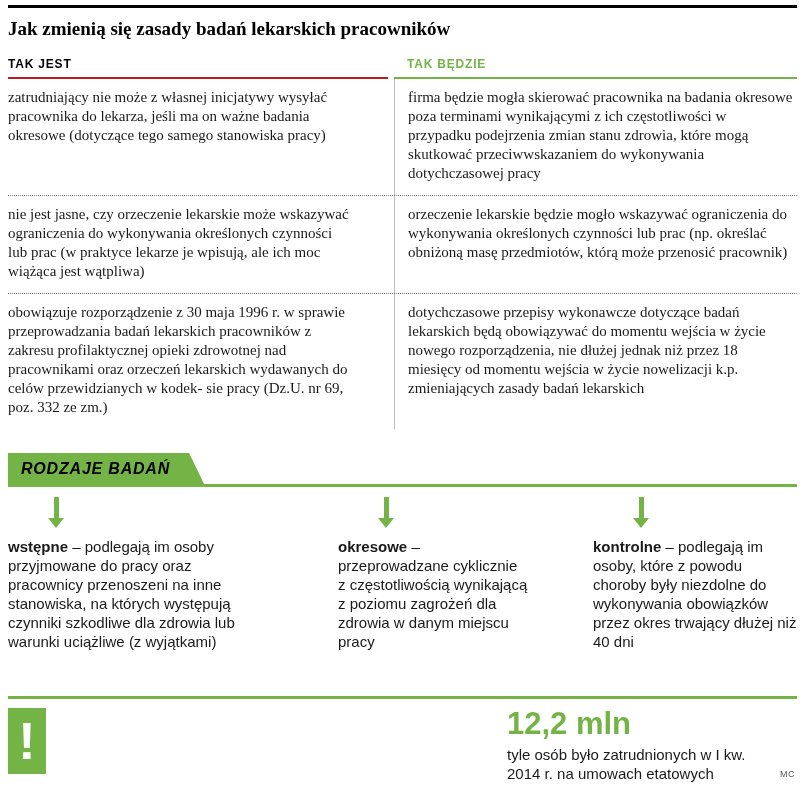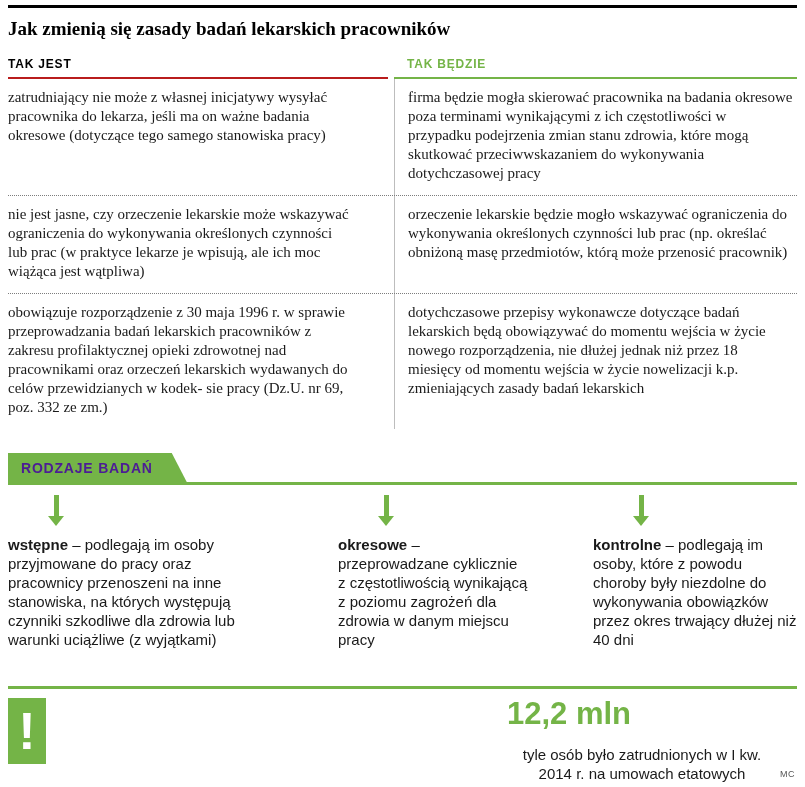--- a/index.html
+++ b/index.html
@@ -28,24 +28,25 @@
   .hl{width:380px;margin-right:6px;border-bottom:2px solid #b91c1c;color:#000;}
   .hr{flex:1;border-bottom:2px solid var(--green);color:var(--green);padding-left:13px;}
   .row{display:flex;border-bottom:1px dotted #7d7d7d;}
   .row:last-child{border-bottom:none;}
   .cell{font-size:15px;line-height:19px;padding-top:9px;padding-bottom:12px;font-family:Liberation Serif, serif;}
   .cell.left{width:386px;padding-right:40px;box-sizing:border-box;}
   .cell.right{flex:1;border-left:1px solid #bdbdbd;padding-left:13px;padding-right:4px;}
   
   .ribbon-wrap{margin-top:24px;border-bottom:3px solid var(--green);}
   .ribbon{
-    display:inline-block;background:var(--green);color:#4c1d95;
-    font-size:14px;font-weight:bold;letter-spacing:.8px;
+    display:inline-block;background:var(--green);color:#000000;
+    font-size:16px;font-weight:bold;letter-spacing:.8px;
     padding:7px 34px 6px 13px;
     clip-path:polygon(0 0, calc(100% - 15px) 0, 100% 100%, 0 100%);
+    font-style:italic;
   }
   
   .types{display:flex;margin-top:10px;}
   .type-col{box-sizing:border-box;}
   .c1{width:330px;}
   .c2{width:255px;}
   .c3{flex:1;}
   .arrow{position:relative;width:16px;height:31px;margin-left:40px;}
   .arrow .stem{position:absolute;left:5.5px;top:0;width:5px;height:21px;background:var(--green);}
   .arrow .head{
@@ -67,21 +68,21 @@
   .alert-icon{
     flex:0 0 38px;width:38px;height:66px;background:var(--green);
     color:#fff;display:flex;align-items:center;justify-content:center;
     font-size:52px;font-weight:bold;line-height:1;
   }
   .note-text{
     width:412px;margin:0 0 0 12px;font-size:15px;line-height:19.5px;
   }
   .stat{margin-left:auto;width:300px;box-sizing:border-box;padding-left:10px;}
   .stat-value{color:var(--green);font-size:31px;font-weight:bold;line-height:32px;}
-  .stat-caption{font-size:15px;line-height:19px;margin-top:15px;max-width:270px;text-align:center;}
+  .stat-caption{font-size:15px;line-height:19px;margin-top:5px;max-width:270px;}
   .credit{position:absolute;right:10px;bottom:8px;font-size:9px;color:#555;letter-spacing:.5px;padding-left:12px;}
 </style>
 </head>
 <body>
 
 <div class="page">
 
   <div class="top-rule"></div>
 
   <h1 class="title">Jak zmienią się zasady badań lekarskich pracowników</h1>

